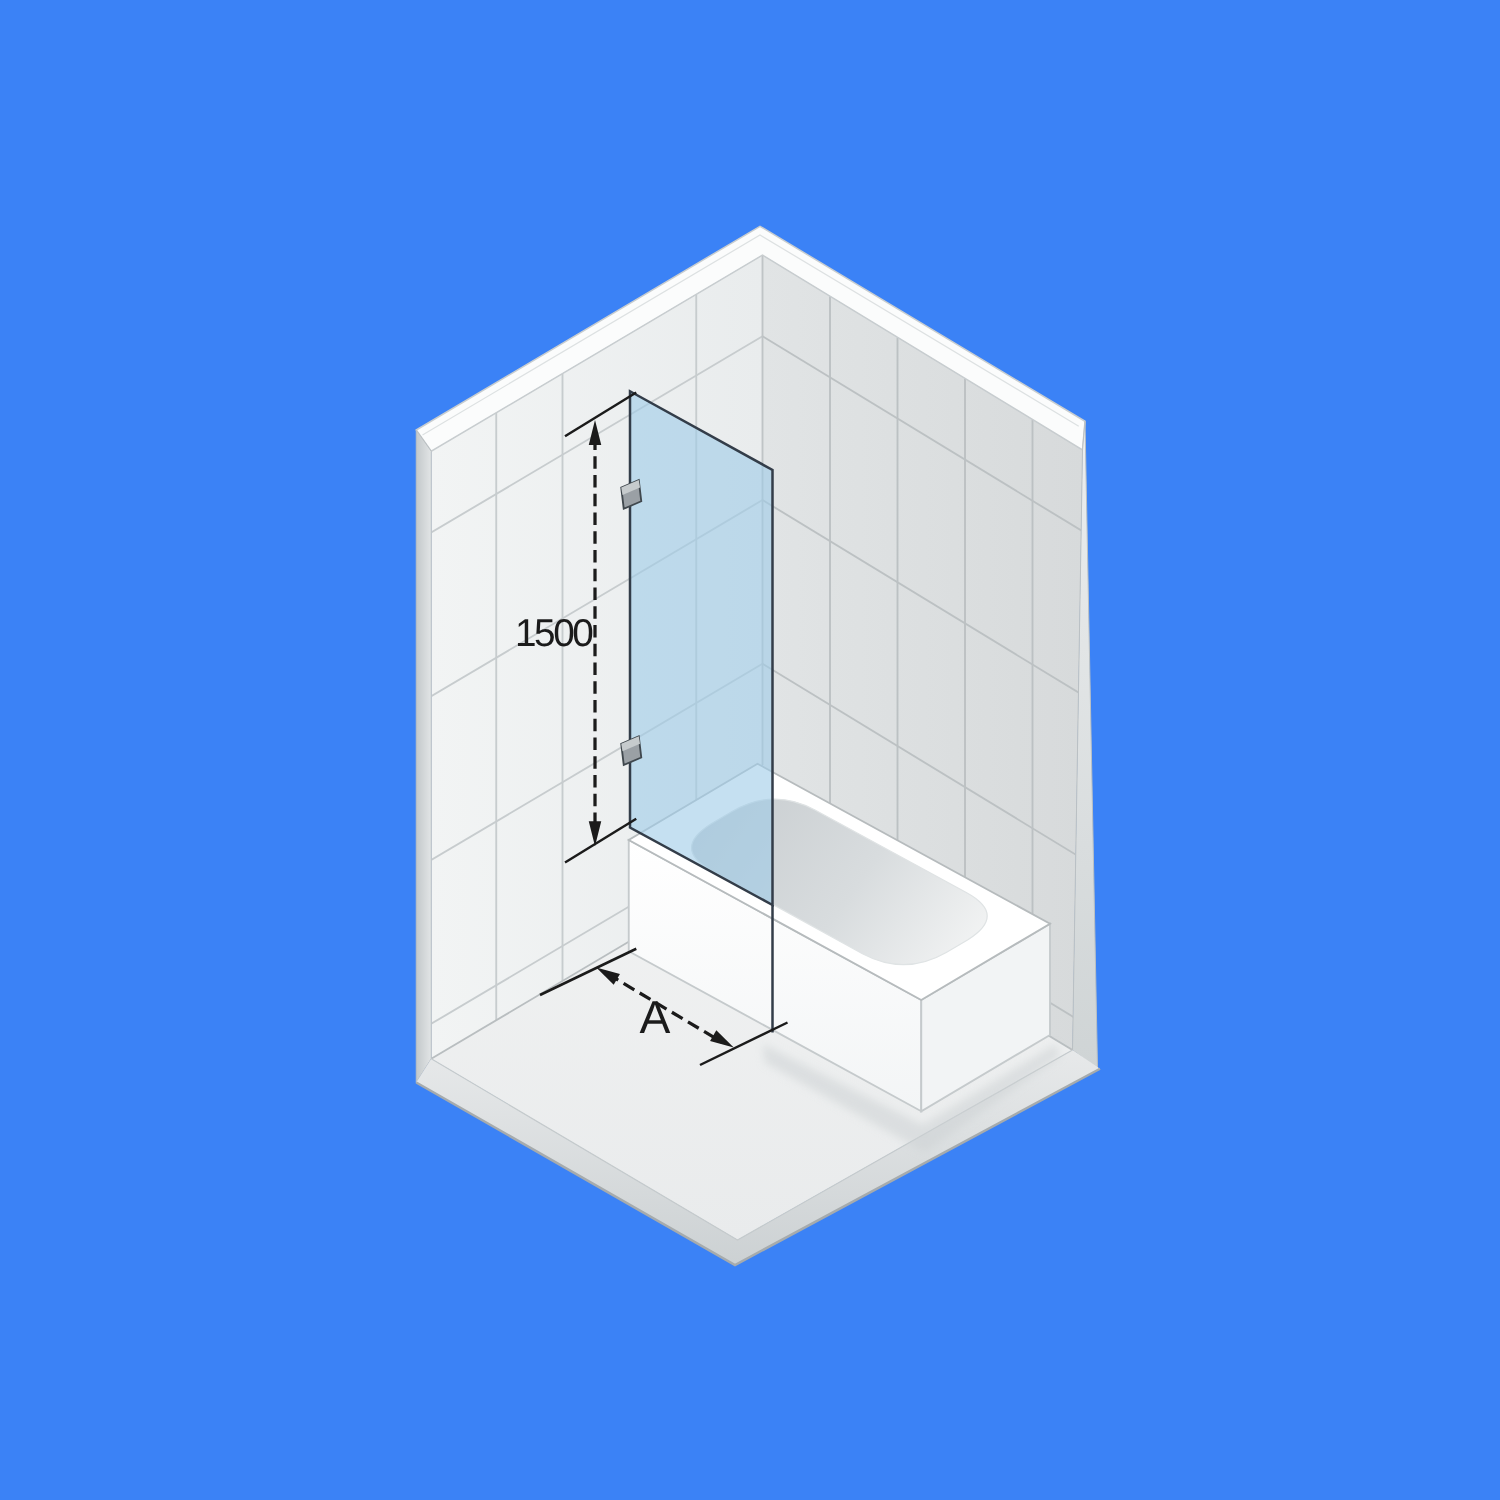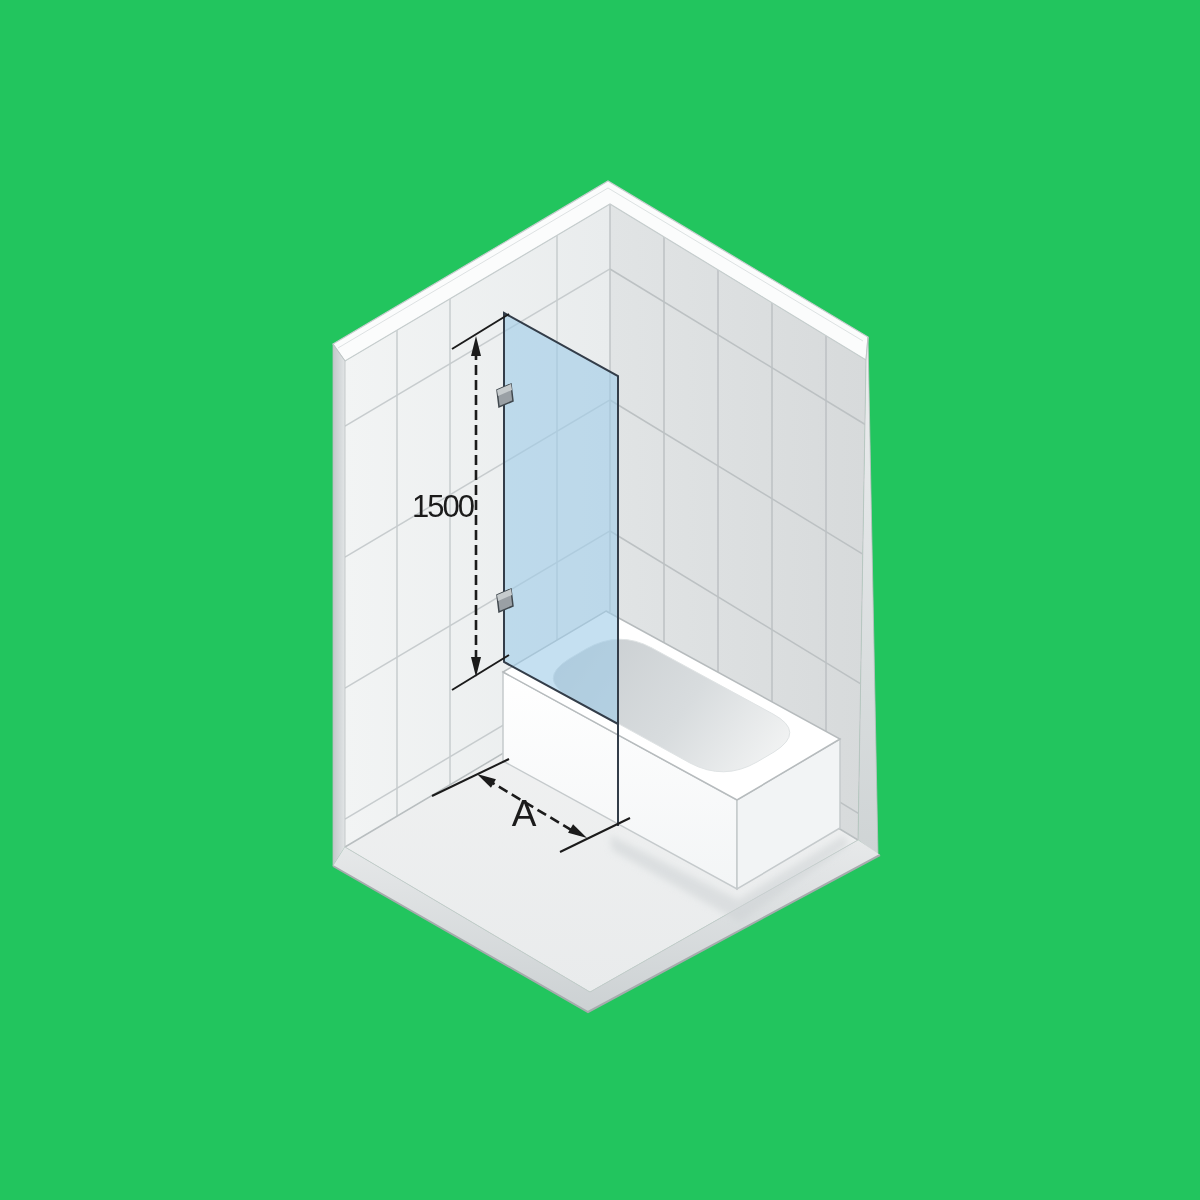--- a/index.html
+++ b/index.html
@@ -1,16 +1,16 @@
 <!DOCTYPE html>
 <html><head>
 <meta charset="utf-8">
 <style>
   html,body{margin:0;padding:0;background:#ffffff;}
-  .stage{width:1200px;height:1200px;position:relative;background:#22c55e;overflow:hidden;}
+  .stage{width:1200px;height:1200px;position:relative;background:#3b82f6;overflow:hidden;}
   svg{display:block;}
   text{font-family:"Liberation Sans", sans-serif;}
   .dim-label-1500{font-size:31px;letter-spacing:-2px;}
   .dim-label-a{font-size:37px;}
 </style>
 </head>
 <body>
 
 <div class="stage">
 <svg width="1200" height="1200" viewBox="0 0 1200 1200">

